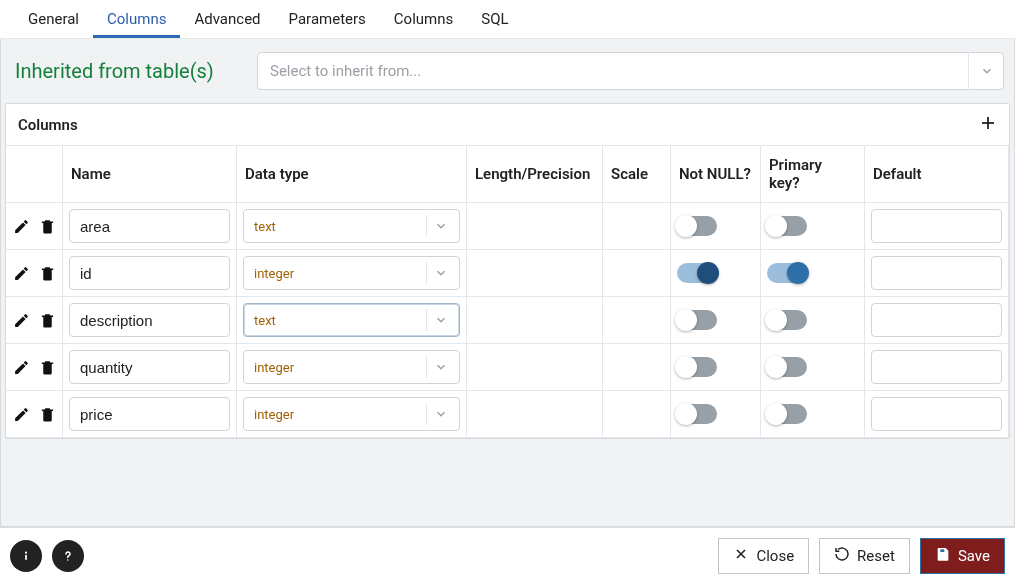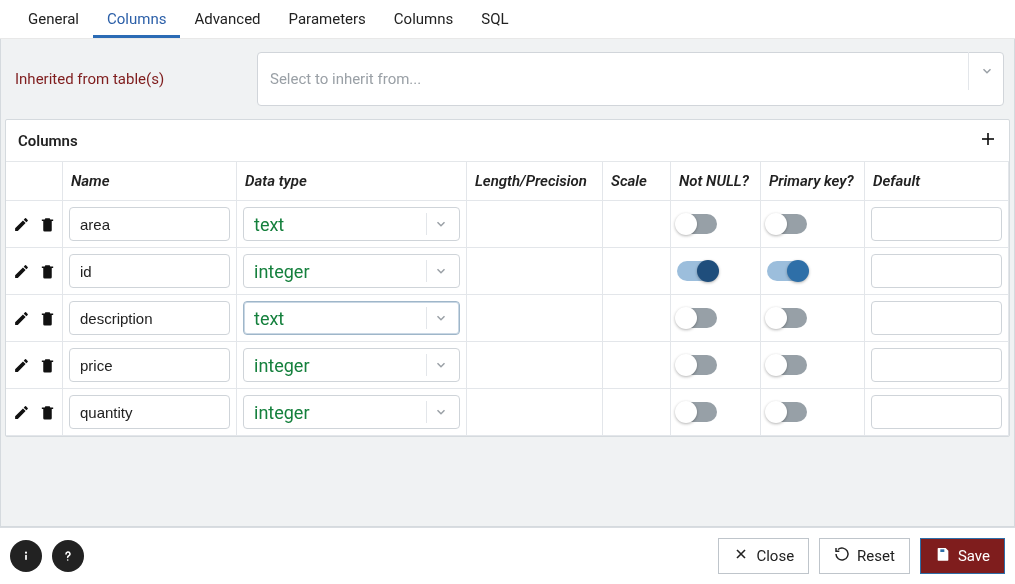--- a/index.html
+++ b/index.html
@@ -46,32 +46,32 @@
   }
   .inherit-row {
     display: flex;
     align-items: center;
     padding: 13px 10px;
     gap: 16px;
   }
   .inherit-label {
     width: 230px;
     padding-left: 4px;
-    font-size: 15px;
-    color: #7f1d1d;
+    font-size: 20px;
+    color: #15803d;
   }
   .inherit-select {
     flex: 1;
     position: relative;
   }
   .select-box {
     background: #fff;
     border: 1px solid #d1d5da;
     border-radius: 4px;
-    height: 54px;
+    height: 38px;
     display: flex;
     align-items: center;
     padding: 0 12px;
     color: #9aa0a6;
     font-size: 15px;
   }
   .select-caret {
     position: absolute;
     right: 0;
     top: 0;
@@ -118,21 +118,21 @@
     border-top: none;
     vertical-align: middle;
   }
   .grid th {
     text-align: left;
     font-weight: 600;
     font-size: 15px;
     padding: 10px 8px;
     background: #fff;
   }
-  .grid tr:first-child th { border-top: none; font-style: italic; }
+  .grid tr:first-child th { border-top: none; }
   .grid td { padding: 6px 6px; }
 
   .col-actions { width: 56px; }
   .col-name { width: 174px; }
   .col-type { width: 230px; }
   .col-len { width: 136px; }
   .col-scale { width: 68px; }
   .col-nn { width: 90px; }
   .col-pk { width: 104px; }
   .col-def { }
@@ -165,22 +165,22 @@
     background: #fff;
   }
 
   .type-cell { position: relative; }
   .type-select {
     width: 100%;
     height: 34px;
     border: 1px solid #cfd4d9;
     border-radius: 4px;
     padding: 0 10px;
-    font-size: 18px;
-    color: #15803d;
+    font-size: 13px;
+    color: #a16207;
     display: flex;
     align-items: center;
     background: #fff;
   }
   .type-select.focused { border-color: #9fb6c9; box-shadow: 0 0 0 1px #c9d7e4 inset; }
   .type-caret {
     position: absolute;
     right: 6px;
     top: 6px;
     bottom: 6px;
@@ -456,21 +456,21 @@
                     <path d="M3 17.25V21h3.75L17.81 9.94l-3.75-3.75L3 17.25zM20.71 7.04a1 1 0 0 0 0-1.41l-2.34-2.34a1 1 0 0 0-1.41 0l-1.83 1.83 3.75 3.75 1.83-1.83z"></path>
                   </svg>
                 </span>
         <span class="icon-btn">
                   <svg viewBox="0 0 24 24" fill="#111">
                     <path d="M6 7h12v13a2 2 0 0 1-2 2H8a2 2 0 0 1-2-2V7zm3-4h6l1 2h4v2H4V5h4l1-2z"></path>
                   </svg>
                 </span>
       </div>
     </td>
-    <td><input class="txt-input" value="price" style=""></td>
+    <td><input class="txt-input" value="quantity" style=""></td>
     <td>
       <div class="type-cell">
         <div class="type-select ">
           <span>integer</span>
         </div>
         <div class="type-caret">
                   <svg class="chev" viewBox="0 0 24 24" fill="none" stroke="currentColor" stroke-width="2.5">
                     <polyline points="6 9 12 15 18 9"></polyline>
                   </svg>
                 </div>
@@ -498,21 +498,21 @@
                     <path d="M3 17.25V21h3.75L17.81 9.94l-3.75-3.75L3 17.25zM20.71 7.04a1 1 0 0 0 0-1.41l-2.34-2.34a1 1 0 0 0-1.41 0l-1.83 1.83 3.75 3.75 1.83-1.83z"></path>
                   </svg>
                 </span>
         <span class="icon-btn">
                   <svg viewBox="0 0 24 24" fill="#111">
                     <path d="M6 7h12v13a2 2 0 0 1-2 2H8a2 2 0 0 1-2-2V7zm3-4h6l1 2h4v2H4V5h4l1-2z"></path>
                   </svg>
                 </span>
       </div>
     </td>
-    <td><input class="txt-input" value="quantity" style=""></td>
+    <td><input class="txt-input" value="price" style=""></td>
     <td>
       <div class="type-cell">
         <div class="type-select ">
           <span>integer</span>
         </div>
         <div class="type-caret">
                   <svg class="chev" viewBox="0 0 24 24" fill="none" stroke="currentColor" stroke-width="2.5">
                     <polyline points="6 9 12 15 18 9"></polyline>
                   </svg>
                 </div>

